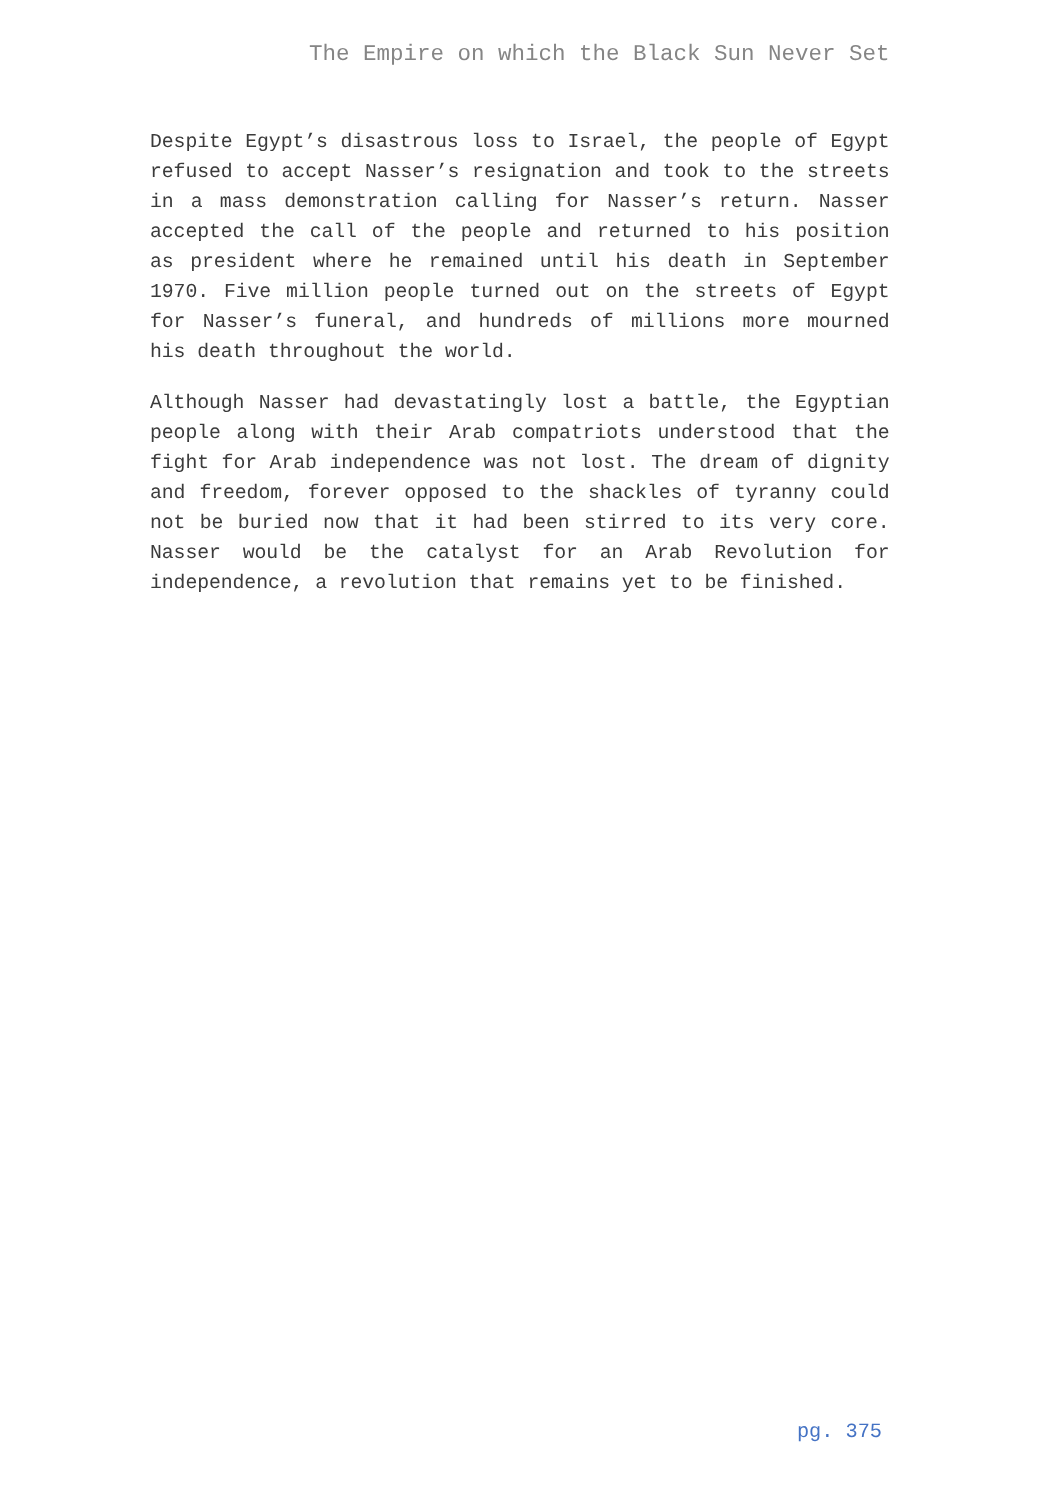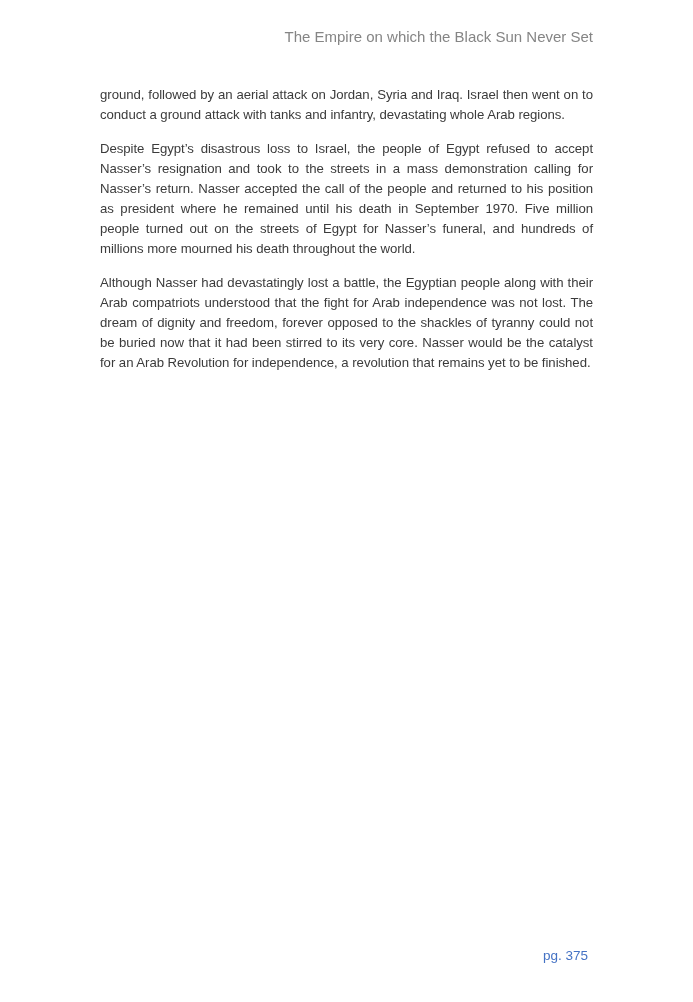--- a/index.html
+++ b/index.html
@@ -6,21 +6,21 @@
     margin: 0;
     padding: 0;
     background: #ffffff;
   }
   .page {
     position: relative;
     width: 693px;
     height: 994px;
     background: var(--page-background, #ffffff);
     overflow: hidden;
-    font-family: Liberation Sans, sans-serif;
+    font-family: Liberation Mono, monospace;
   }
   .running-header {
     padding-top: 27px;
     margin: 0 100px 0 100px;
     text-align: right;
     font-size: 15px;
     line-height: 20px;
     color: var(--header-text, #858585);
   }
   .body-text {
@@ -44,20 +44,19 @@
   }
 </style>
 </head>
 <body>
 
 <div class="page">
 
   <div class="running-header">The Empire on which the Black Sun Never Set</div>
 
   <div class="body-text">
-    <p>ground, followed by an aerial attack on Jordan, Syria and Iraq. Israel then went on to conduct a ground attack with tanks and infantry, devastating whole Arab regions.</p>
     <p>Despite Egypt’s disastrous loss to Israel, the people of Egypt refused to accept Nasser’s resignation and took to the streets in a mass demonstration calling for Nasser’s return. Nasser accepted the call of the people and returned to his position as president where he remained until his death in September 1970. Five million people turned out on the streets of Egypt for Nasser’s funeral, and hundreds of millions more mourned his death throughout the world.</p>
     <p>Although Nasser had devastatingly lost a battle, the Egyptian people along with their Arab compatriots understood that the fight for Arab independence was not lost. The dream of dignity and freedom, forever opposed to the shackles of tyranny could not be buried now that it had been stirred to its very core. Nasser would be the catalyst for an Arab Revolution for independence, a revolution that remains yet to be finished.</p>
   </div>
 
   <div class="page-footer">pg. 375</div>
 
 </div>
 
 </body></html>

